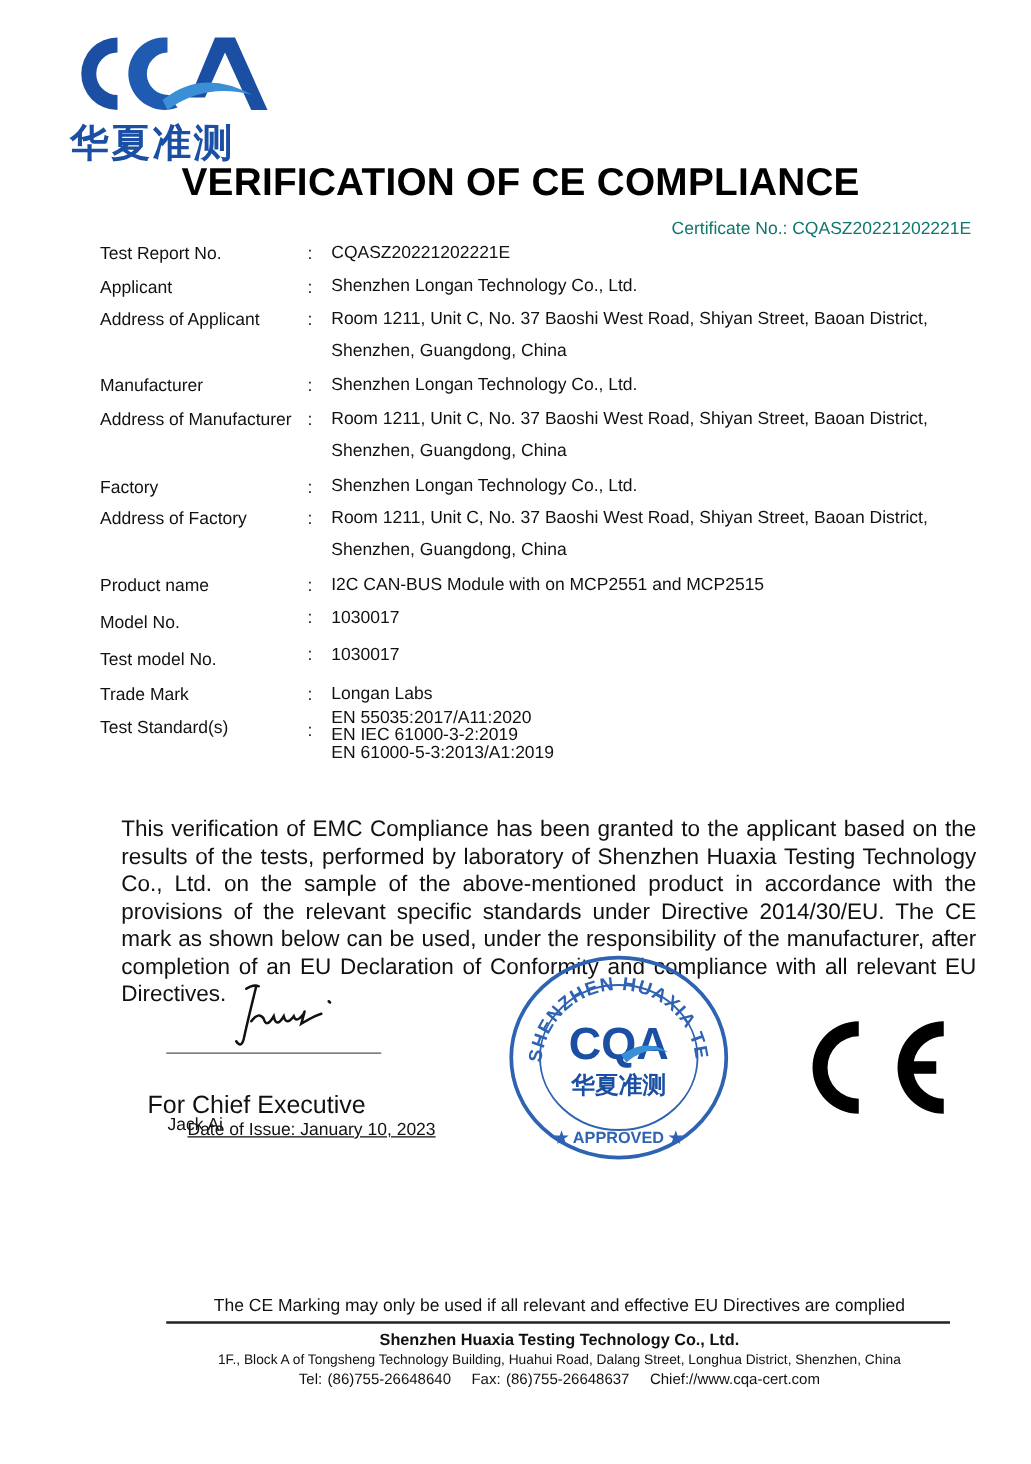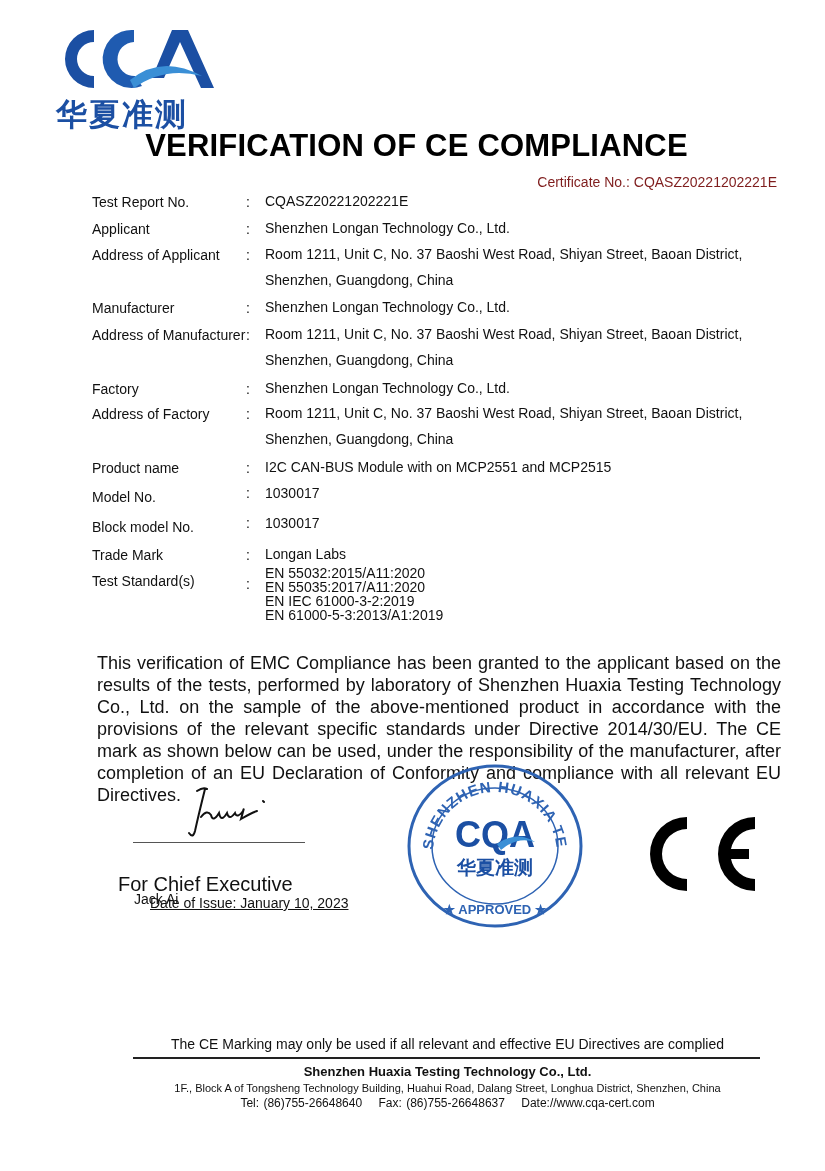--- a/index.html
+++ b/index.html
@@ -7,25 +7,25 @@
          font-family: "Liberation Sans", sans-serif; color: #111; }
   .abs { position: absolute; }
 
   
   .logo { left: 52px; top: 26px; width: 170px; height: 105px; }
   .logo-cn { left: 56px; top: 94px; font-size: 31px; font-weight: bold; color: #1b4fa3;
              letter-spacing: 2px; font-family: "DejaVu Sans", sans-serif; }
 
   .title { left: 0; width: 833px; top: 128px; text-align: center; font-size: 31px; font-weight: bold;
            color: #000; letter-spacing: 0.2px; }
-  .cert-no { right: 48px; top: 174px; font-size: 14px; color: #7f1d1d; }
+  .cert-no { right: 48px; top: 174px; font-size: 14px; color: #0f766e; }
 
   .fields { left: 80px; top: 190px; width: 700px; font-size: 14px; }
   .row { position: absolute; left: 0; width: 700px; }
-  .row .lbl { position: absolute; left: 12px; }
+  .row .lbl { position: absolute; left: 0; }
   .row .colon { position: absolute; left: 166px; }
   .row .val { position: absolute; left: 185px; width: 520px; }
   .row .val div { line-height: 26px; }
   .std .val div { line-height: 14px; }
 
   .para { left: 97px; top: 652px; width: 684px; font-size: 18px; line-height: 22px; text-align: justify; }
 
   .sig-img { left: 185px; top: 783px; width: 110px; height: 60px; }
   .sig-line { left: 133px; top: 842px; width: 172px; height: 0; border-top: 1.5px solid #555; }
   .sig-name { left: 134px; top: 851px; font-size: 14px; margin-top: 40px; }
@@ -117,38 +117,37 @@
       </div>
   </div>
   <div class="row" style="top:299px">
     <span class="lbl">Model No.</span>
     <span class="colon" style="top:-4px">:</span>
     <div class="val" style="top:-9px">
         <div>1030017</div>
       </div>
   </div>
   <div class="row" style="top:329px">
-    <span class="lbl">Block model No.</span>
+    <span class="lbl">Test model No.</span>
     <span class="colon" style="top:-4px">:</span>
     <div class="val" style="top:-9px">
         <div>1030017</div>
       </div>
   </div>
   <div class="row" style="top:357px">
     <span class="lbl">Trade Mark</span>
     <span class="colon">:</span>
     <div class="val" style="top:-6px">
         <div>Longan Labs</div>
       </div>
   </div>
   <div class="row std" style="top:383px">
     <span class="lbl">Test Standard(s)</span>
     <span class="colon" style="top:3px">:</span>
     <div class="val" style="top:-7px">
-      <div>EN 55032:2015/A11:2020</div>
       <div>EN 55035:2017/A11:2020</div>
       <div>EN IEC 61000-3-2:2019</div>
       <div>EN 61000-5-3:2013/A1:2019</div>
     </div>
   </div>
 </div>
 
 <div class="abs para">This verification of EMC Compliance has been granted to the applicant based on the results of the tests, performed by laboratory of Shenzhen Huaxia Testing Technology Co., Ltd. on the sample of the above-mentioned product in accordance with the provisions of the relevant specific standards under Directive 2014/30/EU. The CE mark as shown below can be used, under the responsibility of the manufacturer, after completion of an EU Declaration of Conformity and compliance with all relevant EU Directives.</div>
 
 <svg class="abs sig-img" viewBox="0 0 110 60">
@@ -179,14 +178,14 @@
   <path d="M110 4 A37 37 0 0 0 110 78 L110 66 A25 25 0 0 1 86 46 L104 46 L104 36 L86 36 A25 25 0 0 1 110 16 Z" fill="#000"></path>
 </svg>
 
 <div class="abs footer-note">The CE Marking may only be used if all relevant and effective EU Directives are complied</div>
 <div class="abs footer-line"></div>
 <div class="abs footer-co">Shenzhen Huaxia Testing Technology Co., Ltd.</div>
 <div class="abs footer-addr">1F., Block A of Tongsheng Technology Building, Huahui Road, Dalang Street, Longhua District, Shenzhen, China</div>
 <div class="abs footer-contact">
   <span>Tel: (86)755-26648640</span>
   <span>Fax: (86)755-26648637</span>
-  <span>Date://www.cqa-cert.com</span>
+  <span>Chief://www.cqa-cert.com</span>
 </div>
 
 </body></html>

